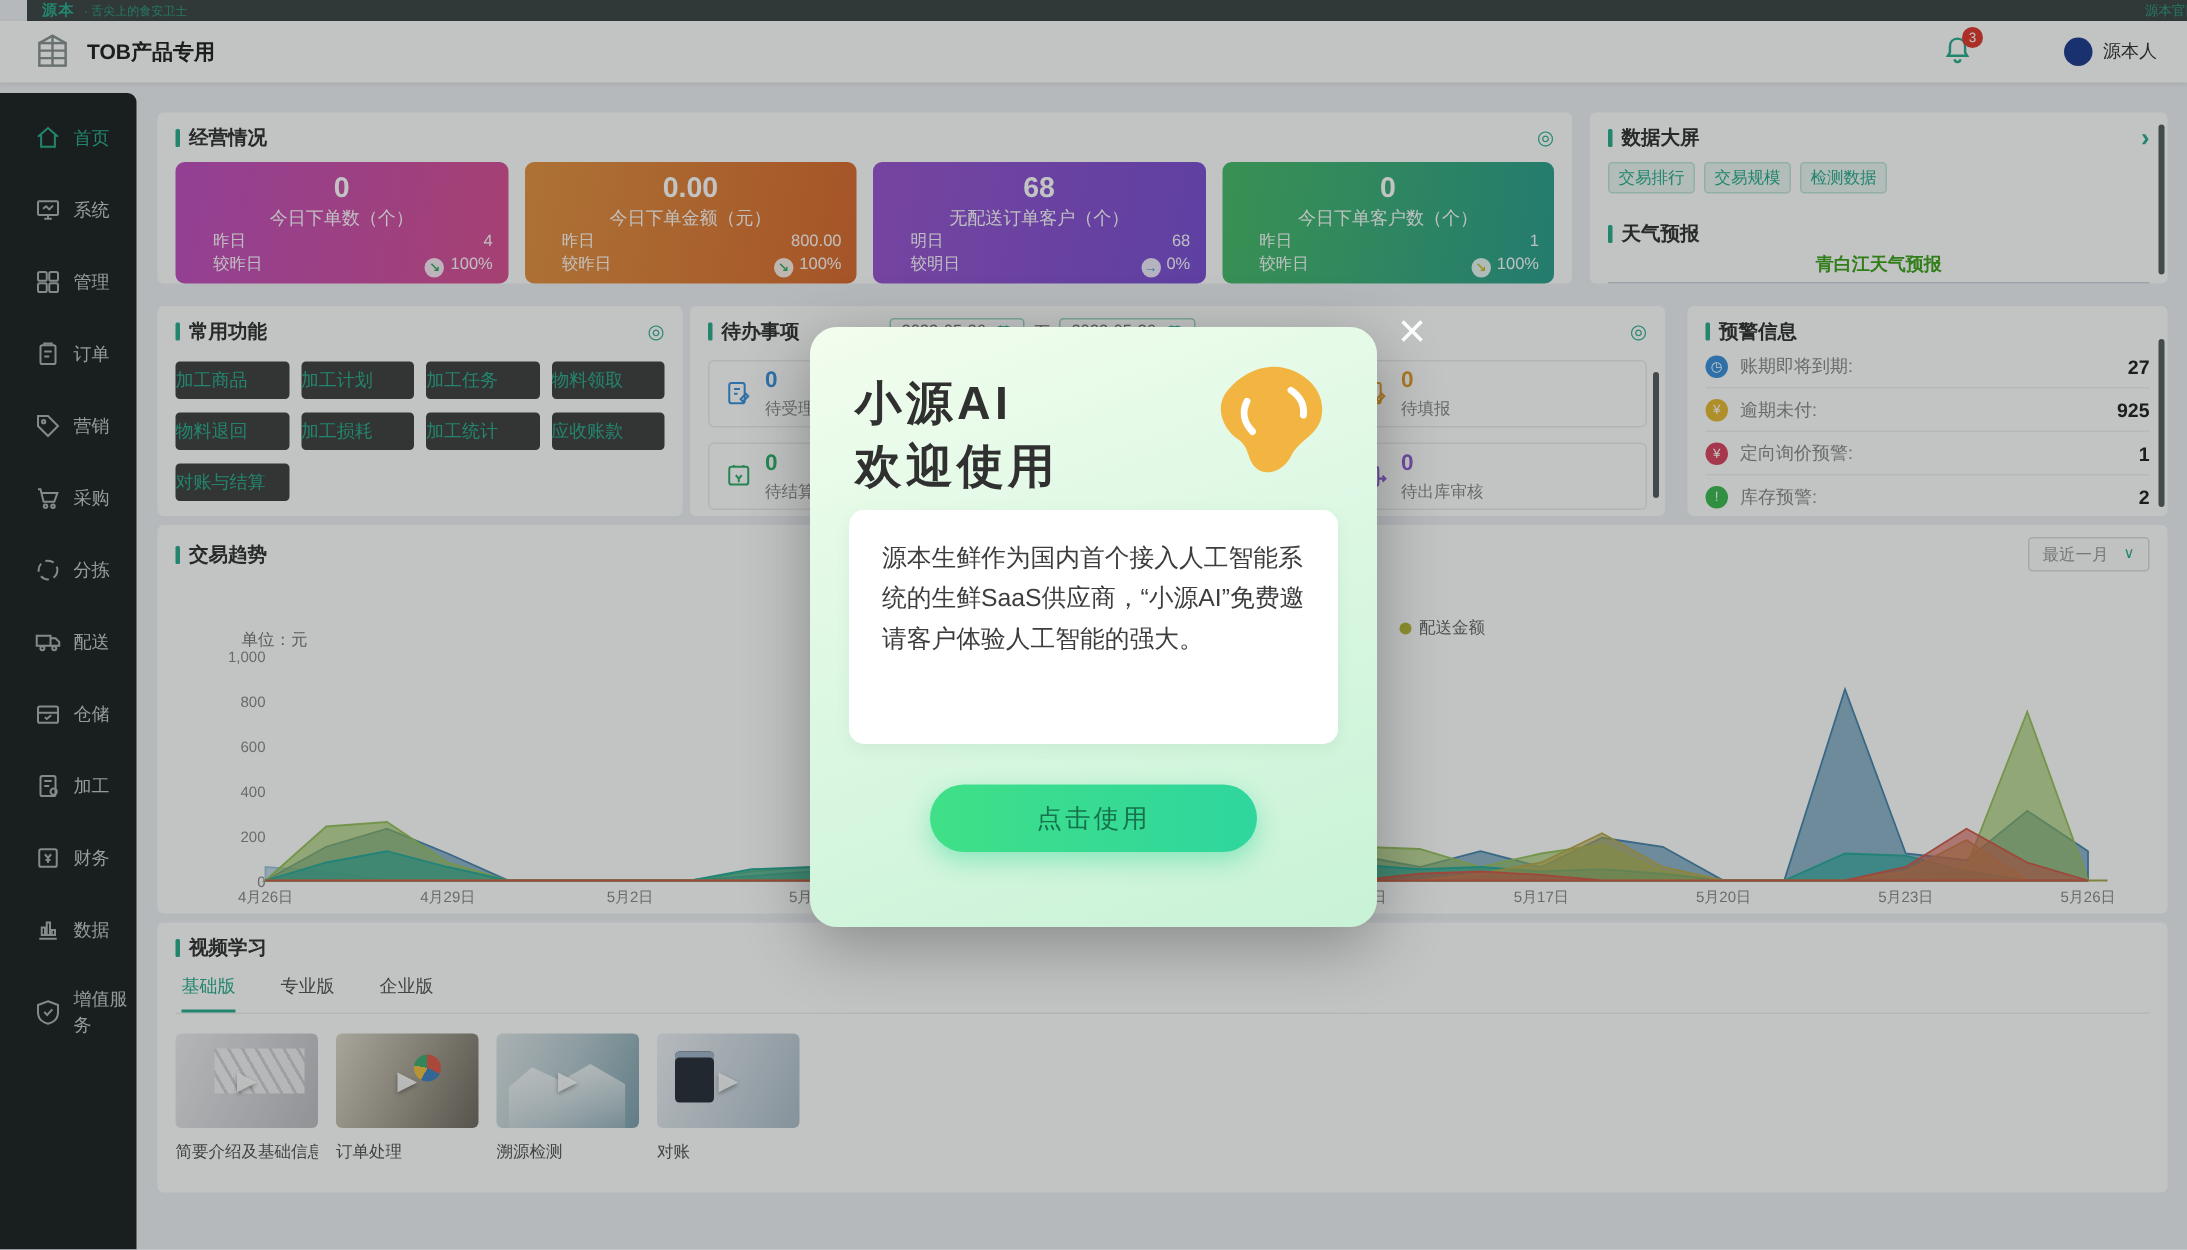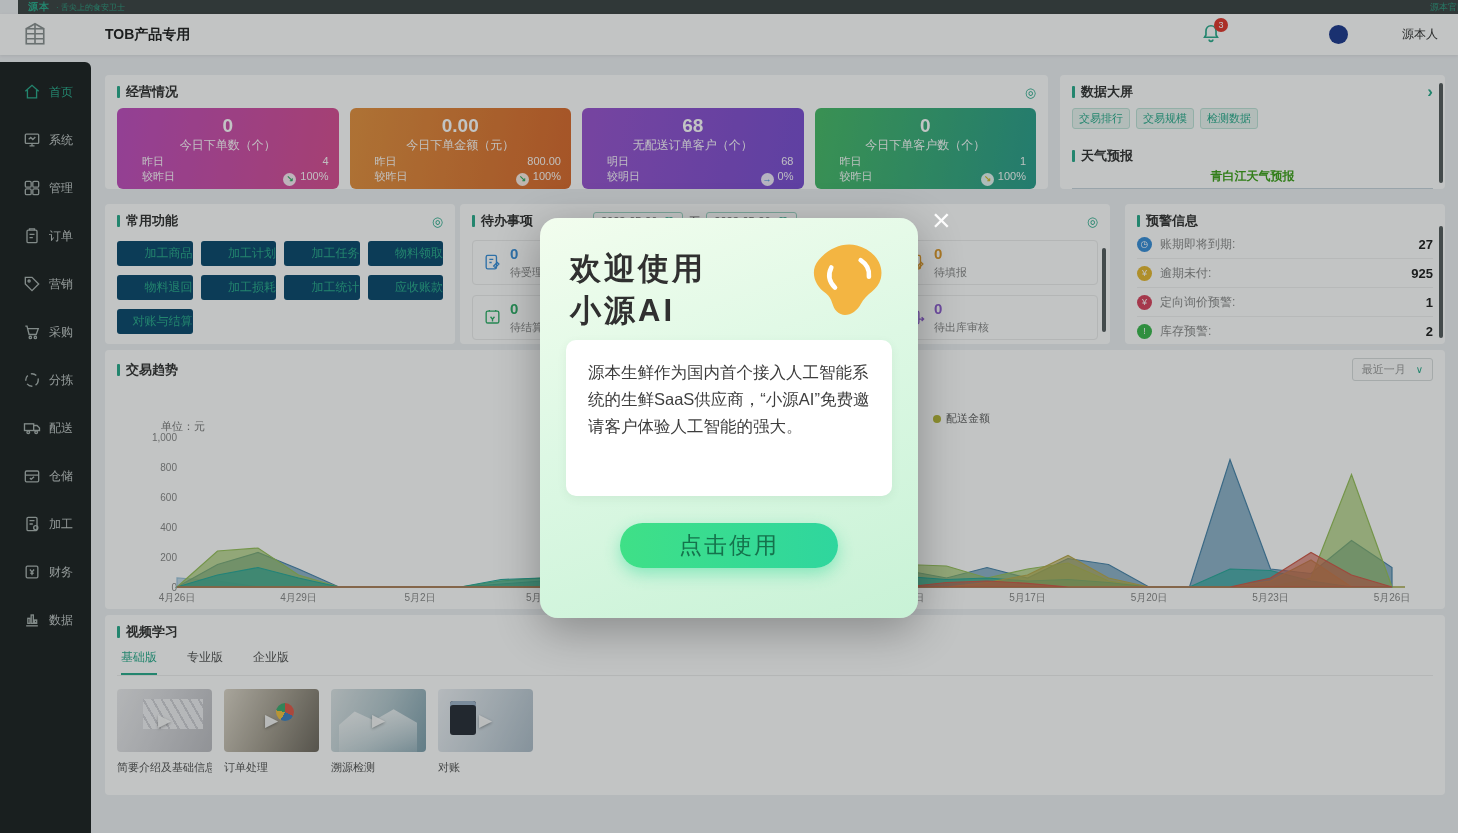--- a/index.html
+++ b/index.html
@@ -14,21 +14,21 @@
   .topbar { position:absolute; left:18px; top:0; width:1458px; height:14px;
     background:#3d4444; display:flex; align-items:center; justify-content:space-between;
     padding:0 10px; }
   .topbar .brand { color:#2bab8c; font-size:10px; font-weight:bold; letter-spacing:1px; }
   .topbar .slogan { color:#2f9c80; font-size:8px; margin-left:6px; }
   .topbar .tleft { display:flex; align-items:center; }
   .topbar .tright { color:#2f9c80; font-size:9px; }
   
   .header { position:absolute; left:0; top:14px; width:1458px; height:41px;
     background:#fff; box-shadow:0 1px 3px rgba(0,0,0,.08);
-    display:flex; align-items:center; padding:0 20px; z-index:5;gap:47px; }
+    display:flex; align-items:center; padding:0 20px; z-index:5; }
   .header .logo { width:30px; height:30px; margin-right:8px; color:#8a9090; }
   .header .app-title { font-size:14px; font-weight:bold; color:#222; }
   .header .spacer { flex:1; }
   .bell-wrap { position:relative; width:24px; height:24px; margin-right:58px; cursor:pointer; }
   .bell-wrap svg { color:#2bab8c; }
   .badge { position:absolute; top:-5px; right:-4px; min-width:14px; height:14px;
     background:#e0382e; color:#fff; border-radius:8px; font-size:9px;
     display:flex; align-items:center; justify-content:center; padding:0 3px; }
   .avatar { width:19px; height:19px; border-radius:50%; background:#1f3b8f; margin-right:7px; }
   .username { font-size:12px; color:#333; }
@@ -61,21 +61,21 @@
   .tag { font-size:11px; color:#2bab8c; background:#eaf5f1; border:1px solid #bfe3d8;
     padding:2px 6px; border-radius:3px; cursor:pointer; }
   .weather-head { margin-top:18px; }
   .w-city { text-align:center; color:#3fa21c; font-weight:bold; font-size:12px; margin-top:3px; }
   .w-bar { margin-top:3px; height:15px; background:#c9d4dc; color:#333; font-size:11px;
     display:flex; align-items:center; justify-content:center; }
   .vscroll { position:absolute; width:4px; background:#565c5e; border-radius:2px; cursor:pointer; }
   
   #p-common { left:105px; top:204px; width:350px; height:140px; }
   .fn-grid { display:grid; grid-template-columns:repeat(4,1fr); gap:9px 8px; margin-top:11px; }
-  .fn-btn { height:25px; line-height:25px; text-align:right; background:#0c4a6e;
+  .fn-btn { height:25px; line-height:25px; text-align:left; background:#404040;
     color:#2bab8c; font-size:12px; border-radius:3px; cursor:pointer;
     white-space:nowrap; overflow:hidden; }
   
   #p-todo { left:460px; top:204px; width:650px; height:140px; }
   .todo-head { display:flex; align-items:center; }
   .dates { display:flex; align-items:center; margin-left:60px; gap:6px; }
   .date-box { display:flex; align-items:center; gap:6px; border:1px solid #9fd6c6;
     border-radius:3px; padding:2px 7px; font-size:11px; color:#777; cursor:pointer; }
   .date-box .cal { color:#2bab8c; display:flex; }
   .date-sep { font-size:11px; color:#666; }
@@ -135,21 +135,21 @@
   .modal { position:absolute; left:540px; top:218px; width:378px; height:400px; z-index:50;
     border-radius:18px; background:linear-gradient(160deg,#f2fdee 0%,#ddf8e4 45%,#c8f2d6 100%);
     box-shadow:0 12px 45px rgba(0,0,0,.3); }
   .m-title { position:absolute; left:30px; top:30px; font-size:31px; font-weight:800;
     color:#303030; letter-spacing:3px; line-height:42px; }
   .mascot { position:absolute; right:26px; top:22px; }
   .m-card { position:absolute; left:26px; top:122px; width:326px; height:156px; background:#fff;
     border-radius:10px; padding:19px 22px; box-shadow:0 3px 10px rgba(60,120,80,.08); }
   .m-card p { font-size:16.5px; line-height:27px; color:#3d3d3d; }
   .m-btn { position:absolute; left:80px; top:305px; width:218px; height:45px; border-radius:23px;
-    background:linear-gradient(90deg,#3fe087,#2fd69e); color:#15724c; font-size:23px;
+    background:linear-gradient(90deg,#3fe087,#2fd69e); color:#15724c; font-size:17px;
     display:flex; align-items:center; justify-content:center; letter-spacing:2px;
     cursor:pointer; box-shadow:0 6px 16px rgba(46,214,150,.45); }
 </style>
 </head>
 <body>
 
 <div class="topbar">
   <div class="tleft">
     <span class="brand">源本</span>
     <span class="slogan">· 舌尖上的食安卫士</span>
@@ -284,20 +284,29 @@
   <div class="s-item">
     <span class="ico">
         <svg viewBox="0 0 24 24" width="20" height="20" fill="none" stroke="currentColor" stroke-width="1.6">
           <path d="M5 19 H19"></path>
           <rect x="7" y="10" width="2.6" height="6"></rect>
           <rect x="11" y="6" width="2.6" height="10"></rect>
           <rect x="15" y="12" width="2.6" height="4"></rect>
         </svg>
       </span>
     <span>数据</span>
+  </div>
+  <div class="s-item">
+    <span class="ico">
+        <svg viewBox="0 0 24 24" width="20" height="20" fill="none" stroke="currentColor" stroke-width="1.6">
+          <path d="M12 3 L20 6 V12 C20 16.5 16.8 19.8 12 21 C7.2 19.8 4 16.5 4 12 V6 Z"></path>
+          <path d="M9 11.5 L11.3 14 L15.5 9.5"></path>
+        </svg>
+      </span>
+    <span>增值服务</span>
   </div>
 </div>
 
 <div class="panel" id="p-business">
   <div class="ptitle">
       <span class="bar"></span>
     <span>经营情况</span>
     <span class="gear">◎</span>
   </div>
   <div class="cards">
@@ -577,22 +586,22 @@
       </div>
       <div class="vcap">对账</div>
     </div>
   </div>
 </div>
 
 <div class="dim"></div>
 <span class="modal-close">×</span>
 <div class="modal">
   <div class="m-title">
+    <div>小源AI</div>
     <div>欢迎使用</div>
-    <div>小源AI</div>
   </div>
   <span class="mascot">
     <svg viewBox="0 0 100 96" width="92" height="88">
       <path d="M62 6 C78 10 92 24 88 42 C85 55 72 58 66 70 C61 80 48 86 40 78 C34 72 36 64 28 58 C16 50 10 34 20 22 C30 10 46 2 62 6 Z" fill="#f3b542"></path>
       <path d="M34 30 C30 38 32 46 38 52" stroke="#fff" stroke-width="5" fill="none" stroke-linecap="round"></path>
       <path d="M66 22 C72 26 76 32 75 40" stroke="#fff" stroke-width="5" fill="none" stroke-linecap="round"></path>
     </svg>
   </span>
   <div class="m-card">
     <p>源本生鲜作为国内首个接入人工智能系统的生鲜SaaS供应商，“小源AI”免费邀请客户体验人工智能的强大。</p>

